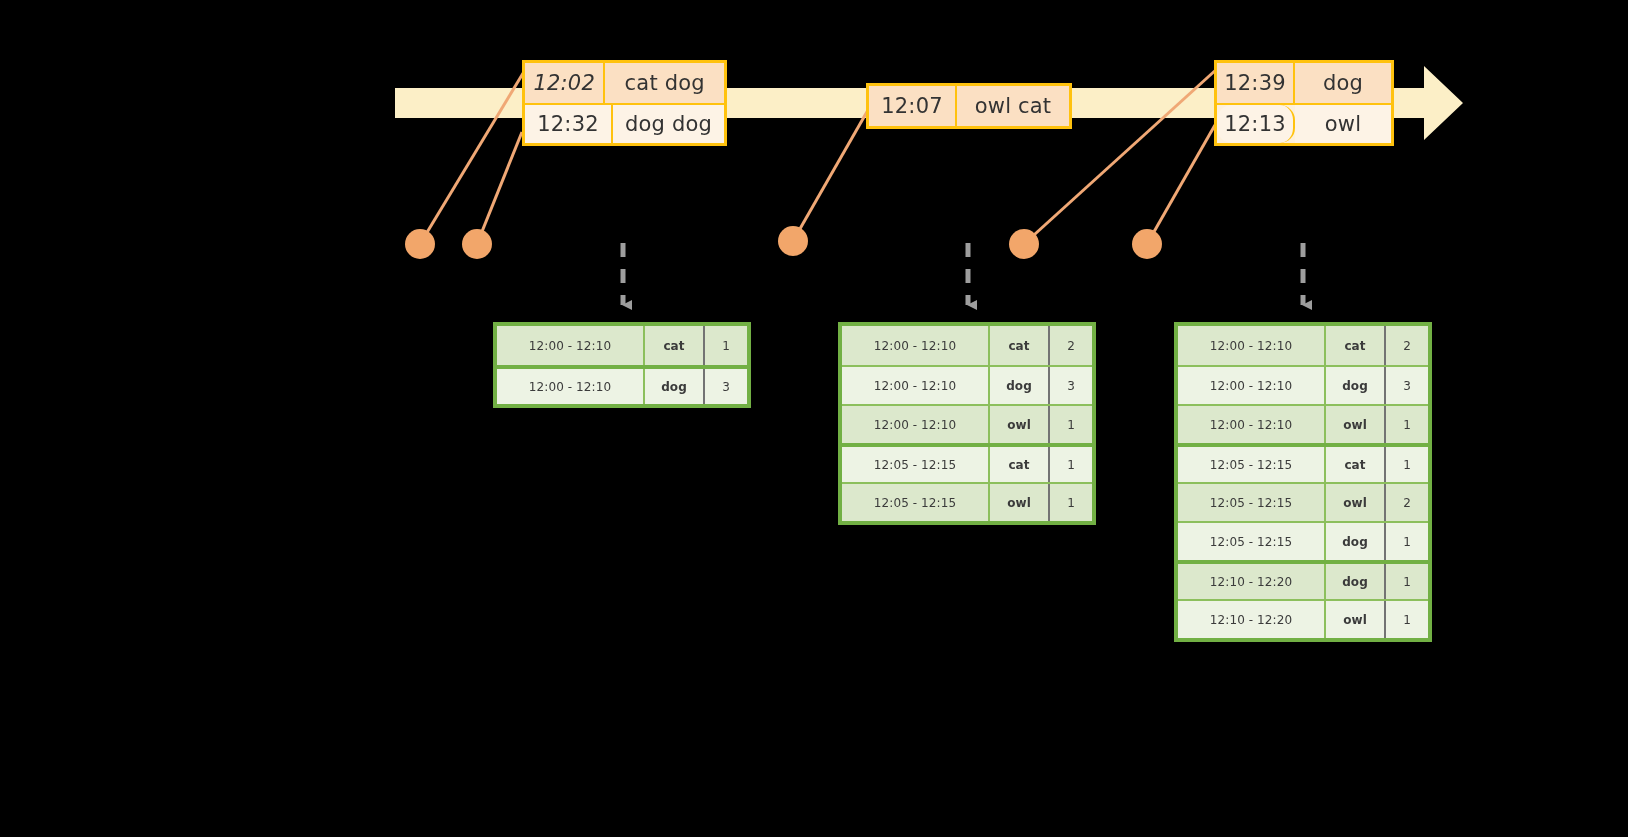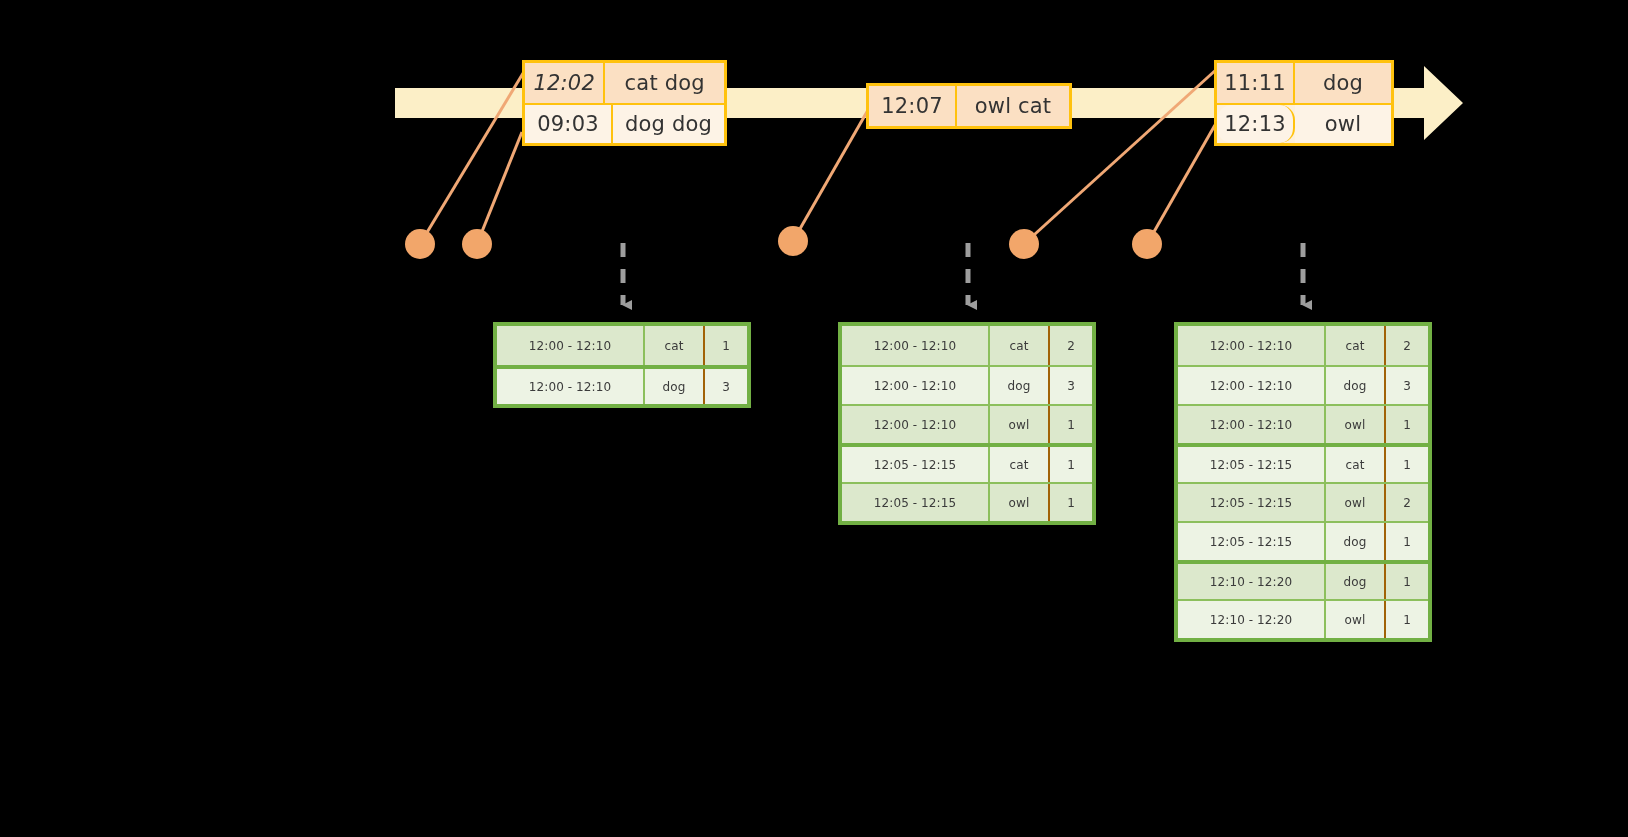--- a/index.html
+++ b/index.html
@@ -85,21 +85,21 @@
   .rc {
     box-sizing: border-box;
     display: flex;
     align-items: center;
     justify-content: center;
     font-size: 12px;
     letter-spacing: .1px;
     color: #3B3B3B;
   }
   .rc.win { border-right: 2px solid #8CBF5C; }
-  .rc.key { border-right: 2px solid #a16207; }
+  .rc.key { border-right: 2px solid #737373; font-weight: bold; }
 </style>
 </head>
 <body>
 
 <div id="stage">
 
   <svg class="layer" viewBox="0 0 1628 837">
     <defs>
       <marker id="dashHead" markerWidth="12" markerHeight="12" refX="5" refY="9" orient="auto" markerUnits="userSpaceOnUse">
         <path d="M0,0 L10,0 L5,10 Z" fill="#9E9E9E"></path>
@@ -132,35 +132,35 @@
       <line x1="1303" y1="243" x2="1303" y2="305" marker-end="url(#dashHead)"></line>
     </g>
   </svg>
 
   <div class="evt-group" style="left:522px; top:60px; width:205px;">
     <div class="evt-row shade">
       <div class="evt-time" style="width:88px;font-style:italic;">12:02</div>
       <div class="evt-words" style="width:130px;">cat dog</div>
     </div>
     <div class="evt-row plain">
-      <div class="evt-time" style="width:88px;">09:03</div>
+      <div class="evt-time" style="width:88px;">12:32</div>
       <div class="evt-words" style="width:111px;">dog dog</div>
     </div>
   </div>
 
   <div class="evt-group" style="left:866px; top:83px; width:206px;">
     <div class="evt-row shade">
       <div class="evt-time" style="width:88px;">12:07</div>
       <div class="evt-words" style="width:112px;">owl cat</div>
     </div>
   </div>
 
   <div class="evt-group" style="left:1214px; top:60px; width:180px;">
     <div class="evt-row shade">
-      <div class="evt-time" style="width:78px;">11:11</div>
+      <div class="evt-time" style="width:78px;">12:39</div>
       <div class="evt-words" style="width:96px;">dog</div>
     </div>
     <div class="evt-row plain">
       <div class="evt-time" style="width:78px;border-radius:15px;">12:13</div>
       <div class="evt-words" style="width:96px;">owl</div>
     </div>
   </div>
 
   <div class="rtable" style="left:493px; top:322px; width:258px;">
     <div class="rrow shade grp-end">

